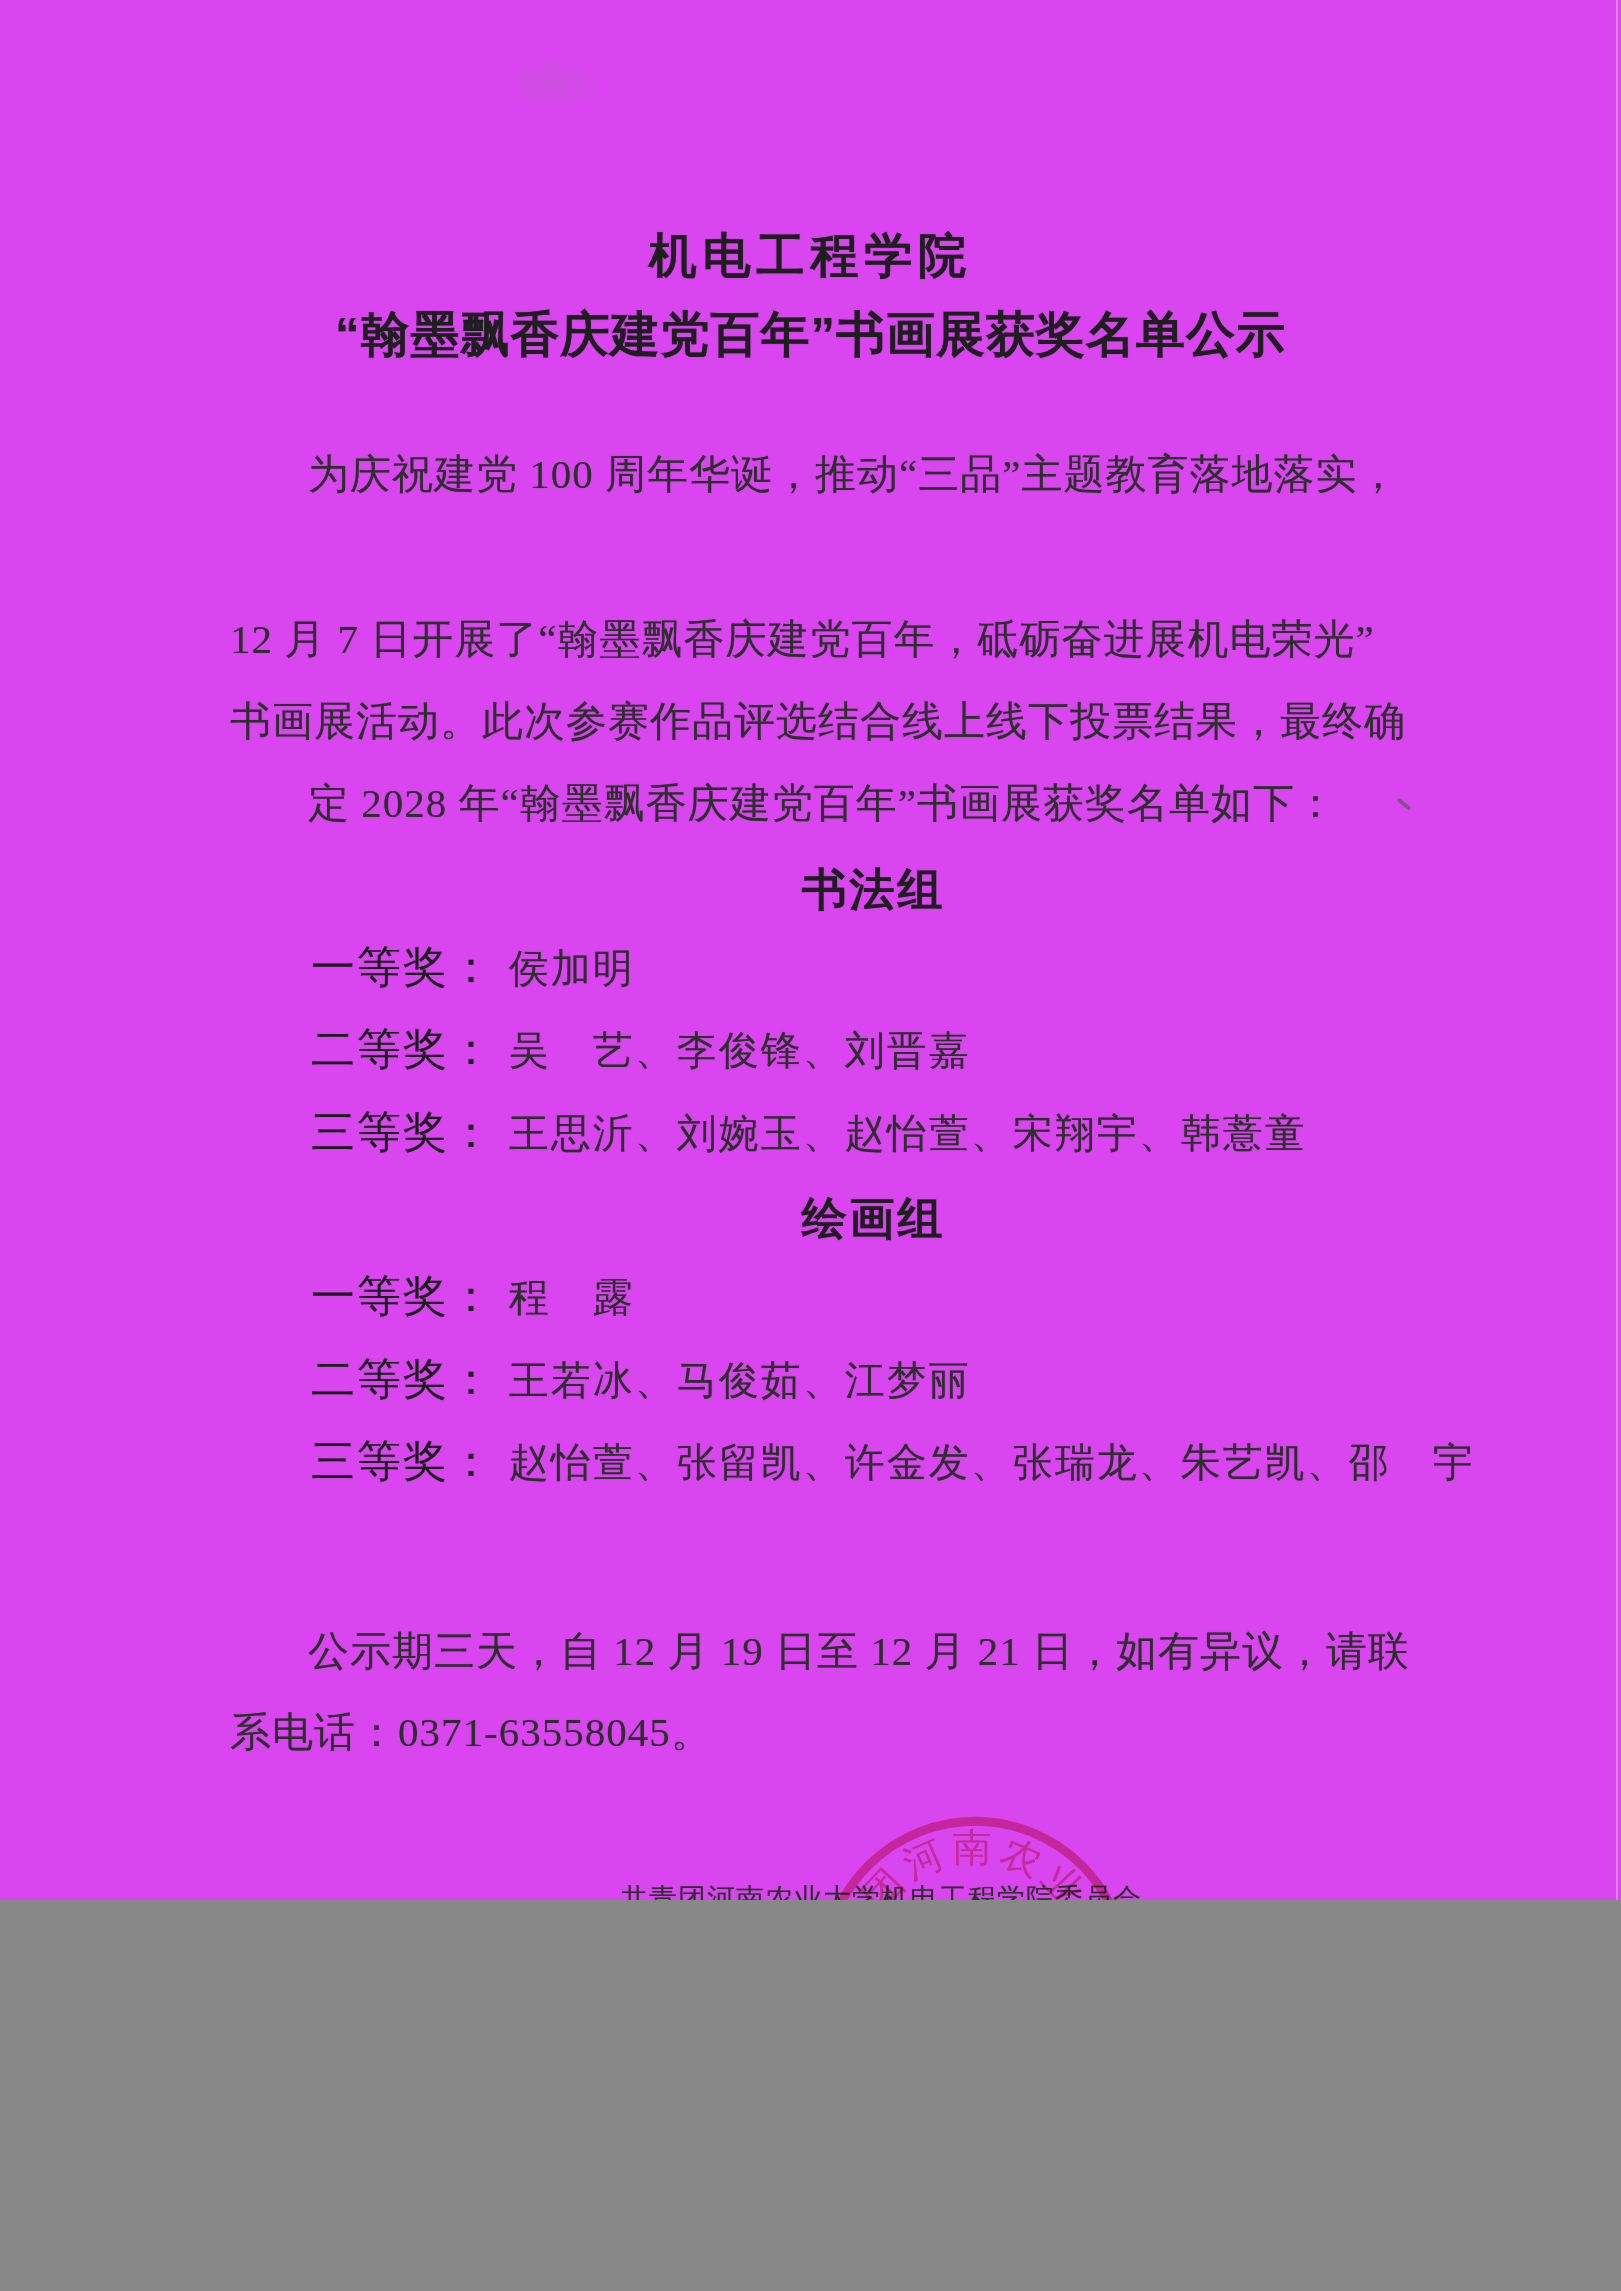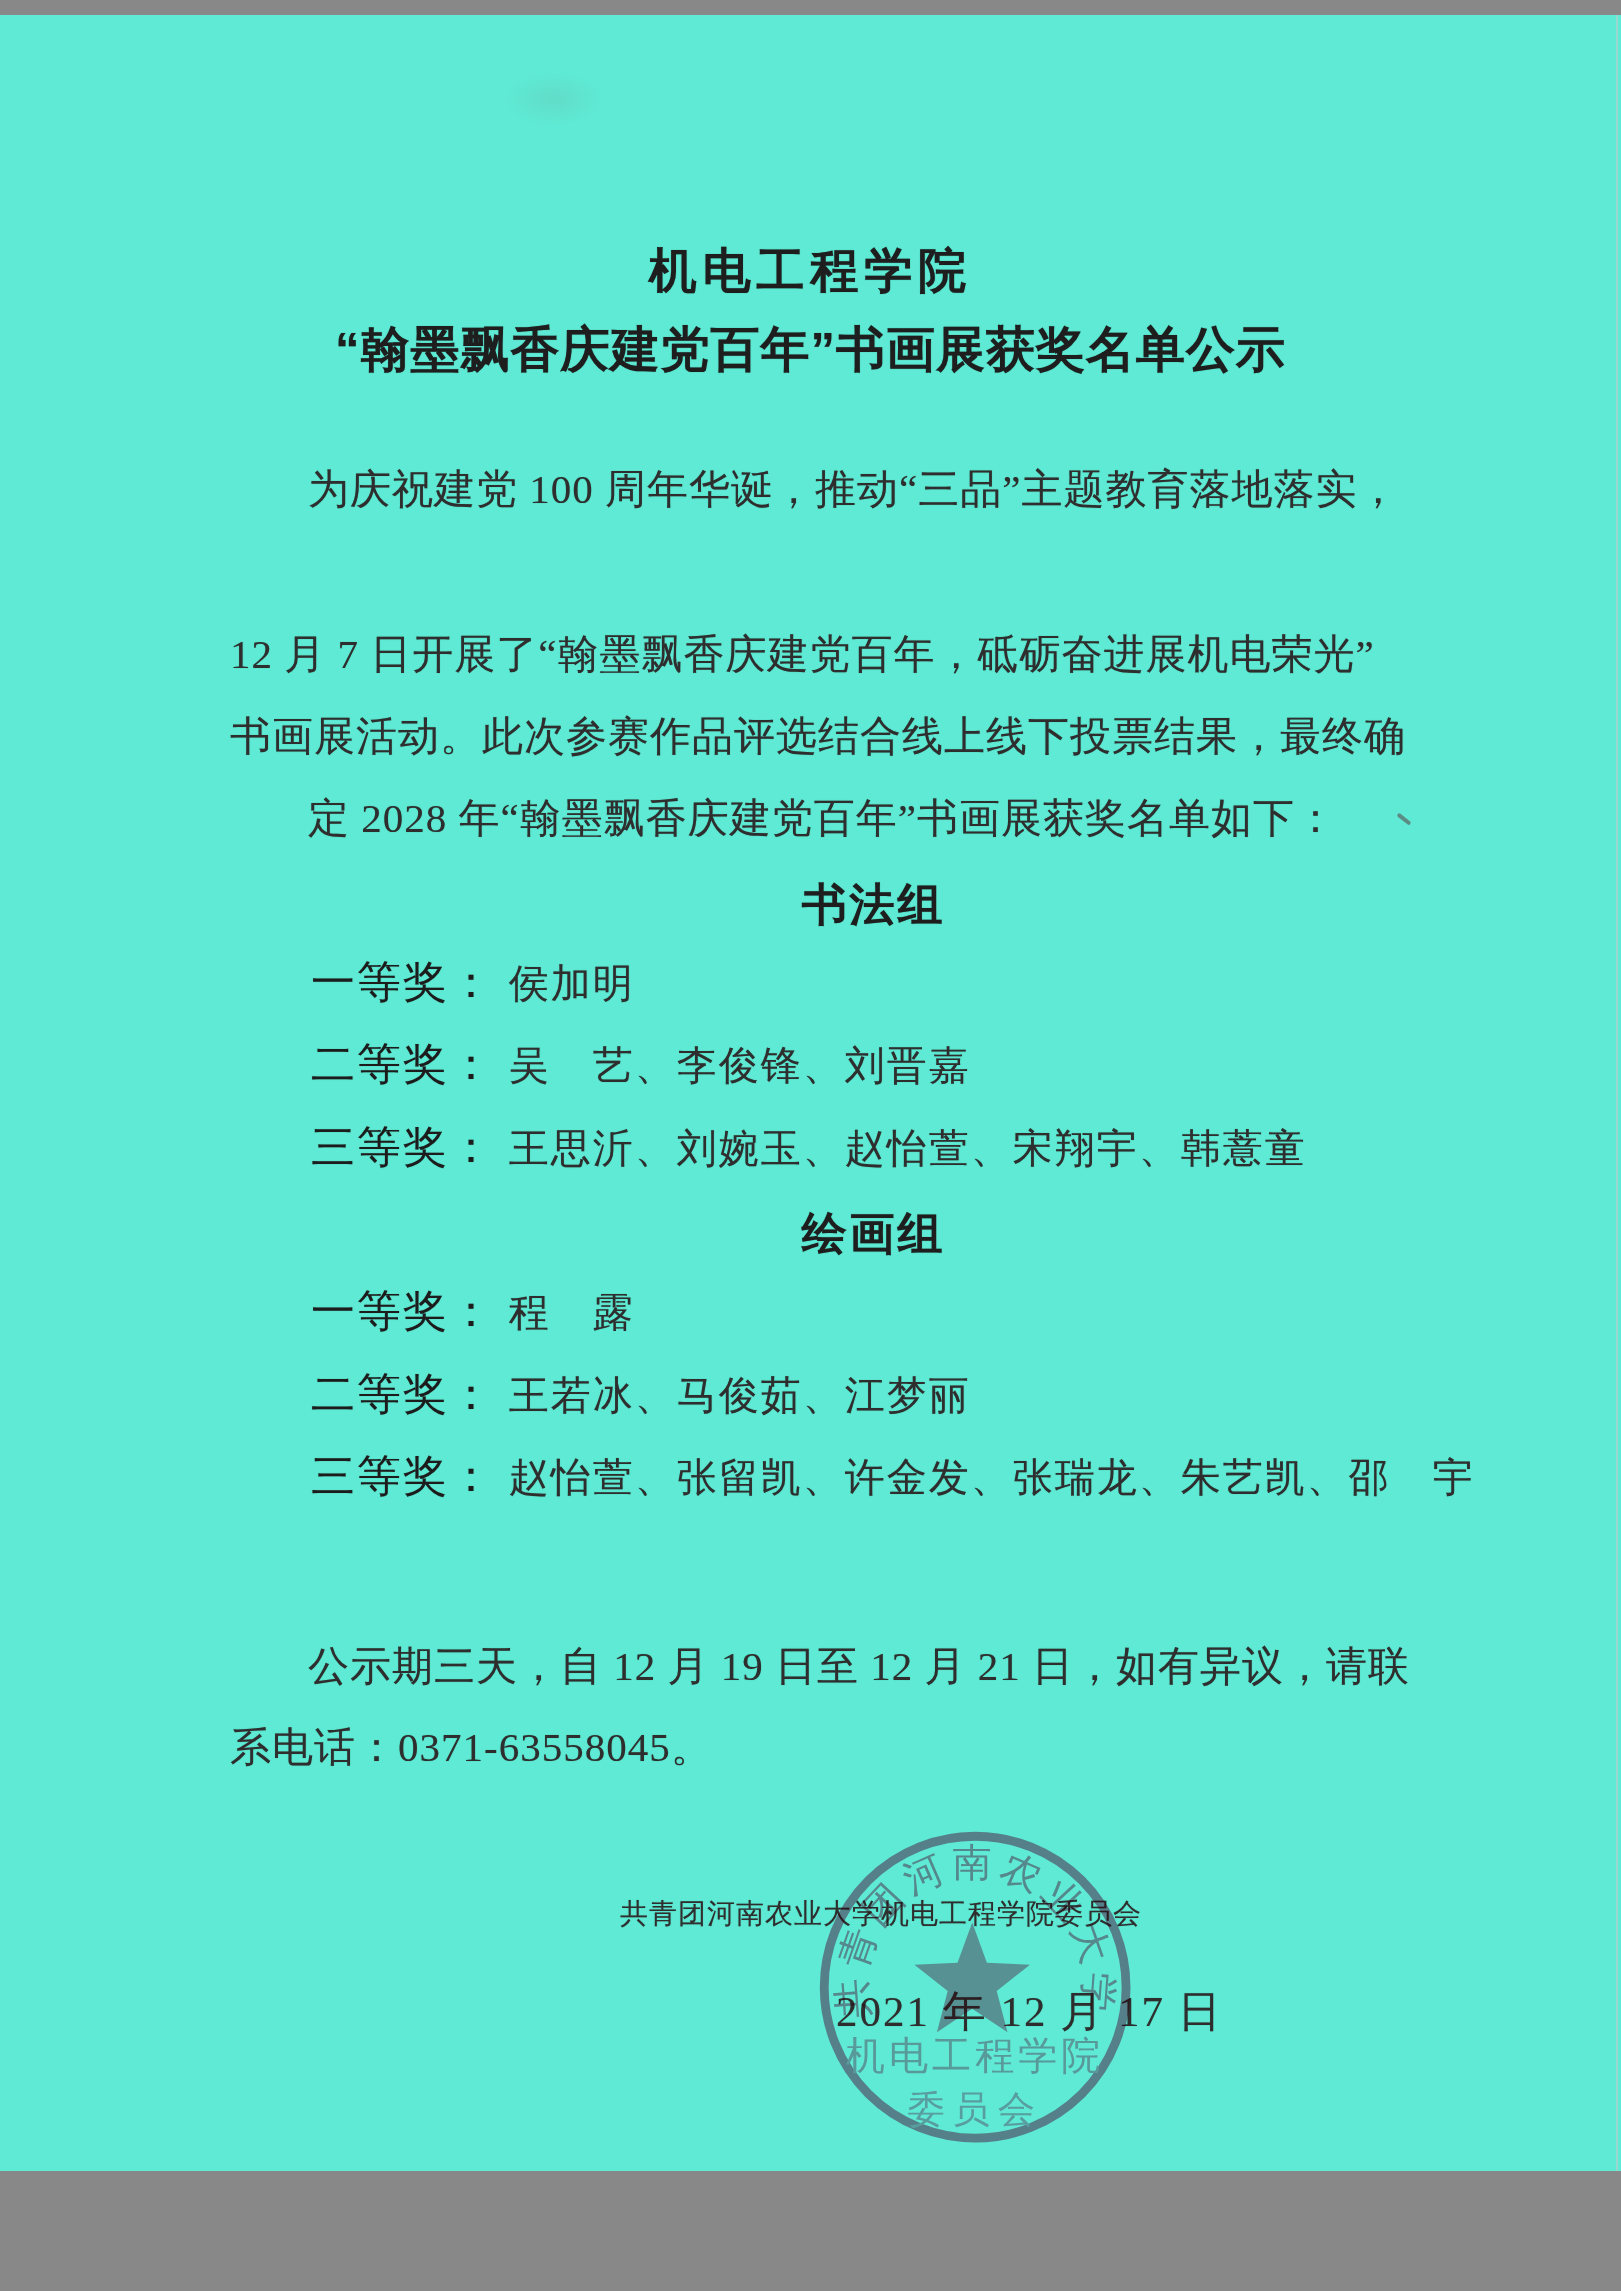--- a/index.html
+++ b/index.html
@@ -1,18 +1,18 @@
 <!DOCTYPE html>
 <html><head>
 <meta charset="utf-8">
 <style>
   html,body{margin:0;padding:0;background:#888;}
   .page{
-    position:relative;width:1621px;height:2156px;margin:15px auto;
-    background:#5eead4;overflow:hidden;
+    position:relative;width:1621px;height:1900px;margin:0 auto;
+    background:#d946ef;overflow:hidden;
     font-family:"Liberation Serif","DejaVu Serif",serif;
     color:#2e2e2e;
   }
   .line{position:absolute;left:230px;width:1157px;white-space:nowrap;
         font-size:41px;line-height:49px;letter-spacing:1px;
         text-shadow:0 0 1px rgba(40,40,40,.35);}
   .indent{padding-left:78px;}
   .doc-title{position:absolute;left:0;width:1621px;text-align:center;
         font-family:"Liberation Sans","DejaVu Sans",sans-serif;font-weight:700;color:#1e1e1e;
         text-shadow:0 0 1px rgba(0,0,0,.4);white-space:nowrap;}

